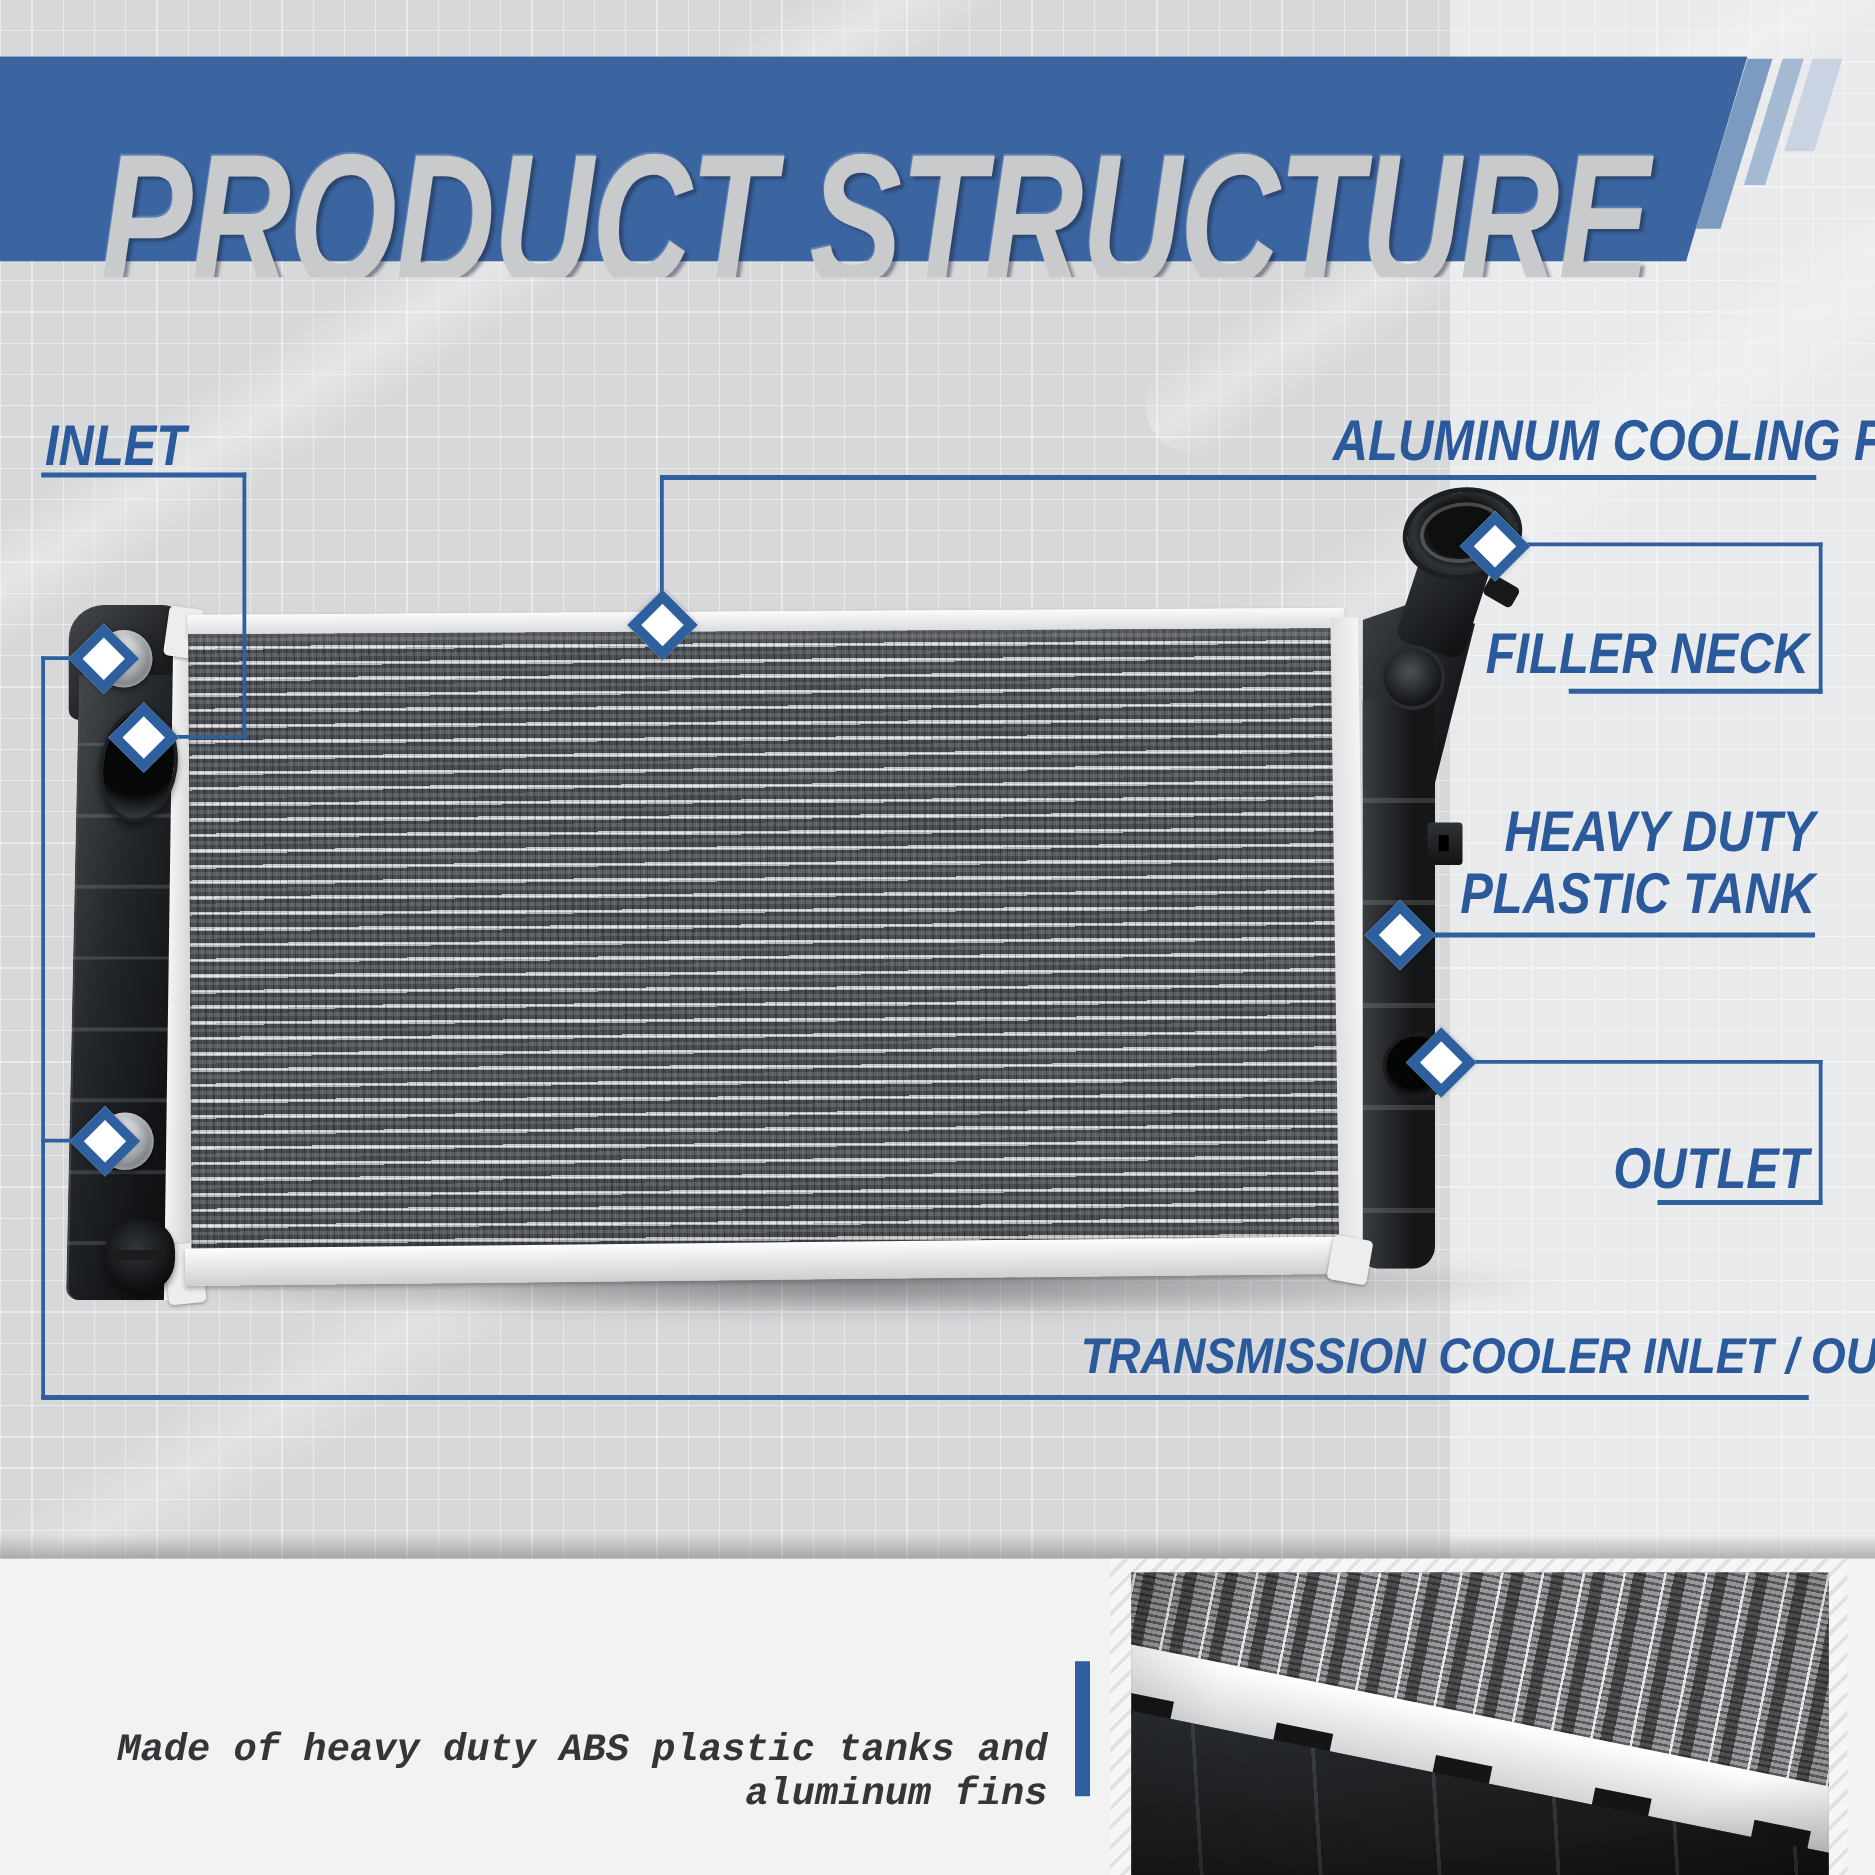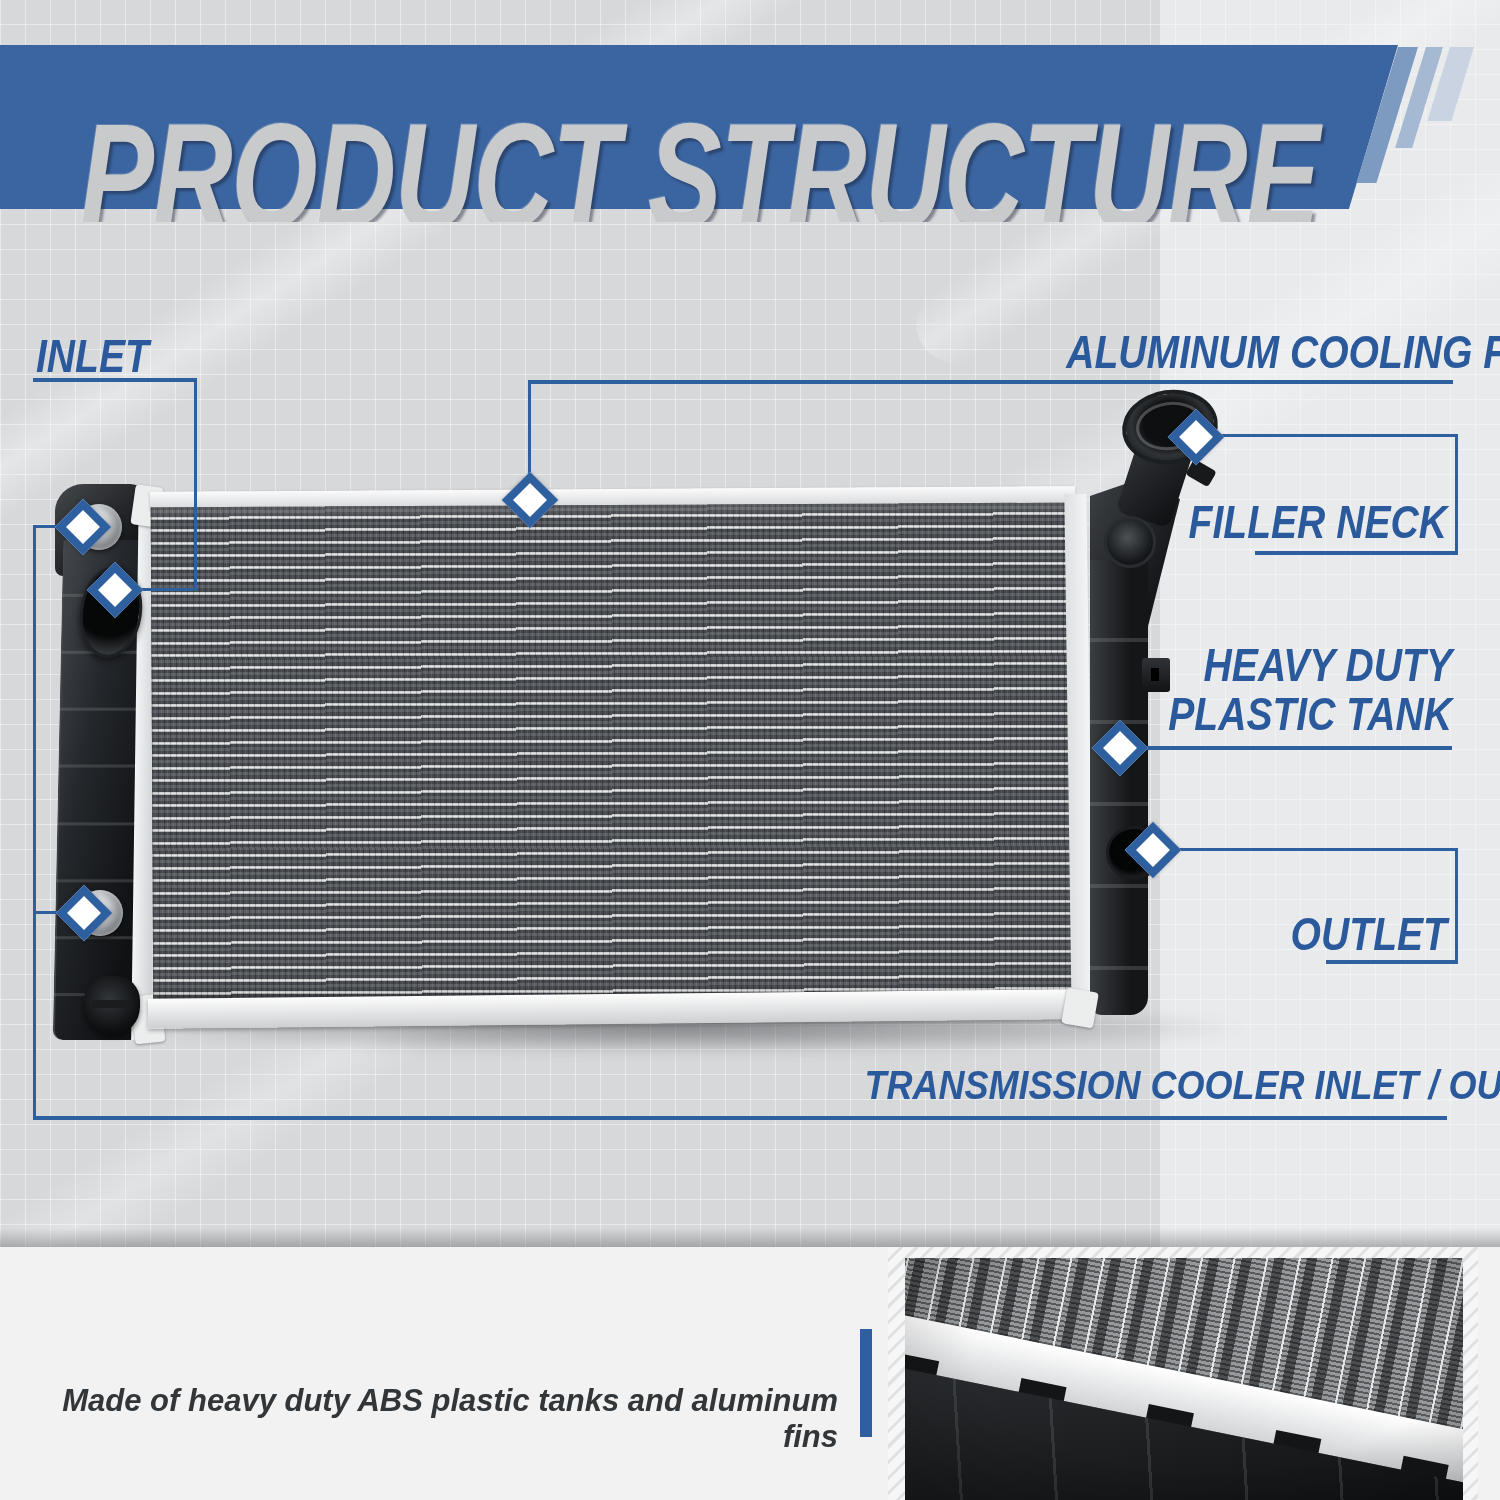--- a/index.html
+++ b/index.html
@@ -88,21 +88,21 @@
   .diamond{position:absolute;width:24px;height:24px;background:#fff;border:8px solid #2e5f9f;transform:rotate(45deg);box-shadow:0 0 4px rgba(0,0,0,.25);}
   
   .lbl{position:absolute;color:#2b5a9c;font-weight:bold;font-style:italic;white-space:nowrap;
        font-size:46px;line-height:1.06;transform:scaleX(.85);}
   .lbl-r{text-align:right;transform-origin:100% 50%;}
   .lbl-l{transform-origin:0 50%;}
   
   .hq-heading{position:absolute;left:400px;top:1344px;width:433px;text-align:right;color:#2b5797;
       font-weight:bold;font-size:36px;letter-spacing:4px;}
   .hq-sub{position:absolute;left:40px;top:1383px;width:798px;text-align:right;color:#333638;
-      font-weight:bold;font-style:italic;font-size:31px;}
+      font-weight:bold;font-style:italic;font-size:31px;font-family:Liberation Mono, monospace;}
   .hq-bar{position:absolute;left:860px;top:1329px;width:12px;height:108px;background:#2f5f9e;}
   
   .stripes{position:absolute;left:888px;top:1247px;width:590px;height:253px;
       background:repeating-linear-gradient(135deg,#f6f6f7 0 8px,#e0e1e3 8px 11px);}
   .photo{position:absolute;left:905px;top:1258px;width:558px;height:242px;overflow:hidden;background:#7b7e81;}
   .photo-rot{position:absolute;left:-80px;top:-70px;width:780px;height:460px;transform:rotate(11.5deg);transform-origin:40% 40%;}
   .pf{position:absolute;left:0;top:0;width:100%;height:175px;background-color:#85888b;
       background-image:
         repeating-linear-gradient(90deg, rgba(240,241,242,.9) 0 2px, rgba(0,0,0,0) 2px 8px, rgba(15,17,19,.55) 8px 18px, rgba(0,0,0,0) 18px 32px),
         repeating-linear-gradient(0deg, rgba(0,0,0,.35) 0 2px, rgba(255,255,255,.14) 2px 5px);}

